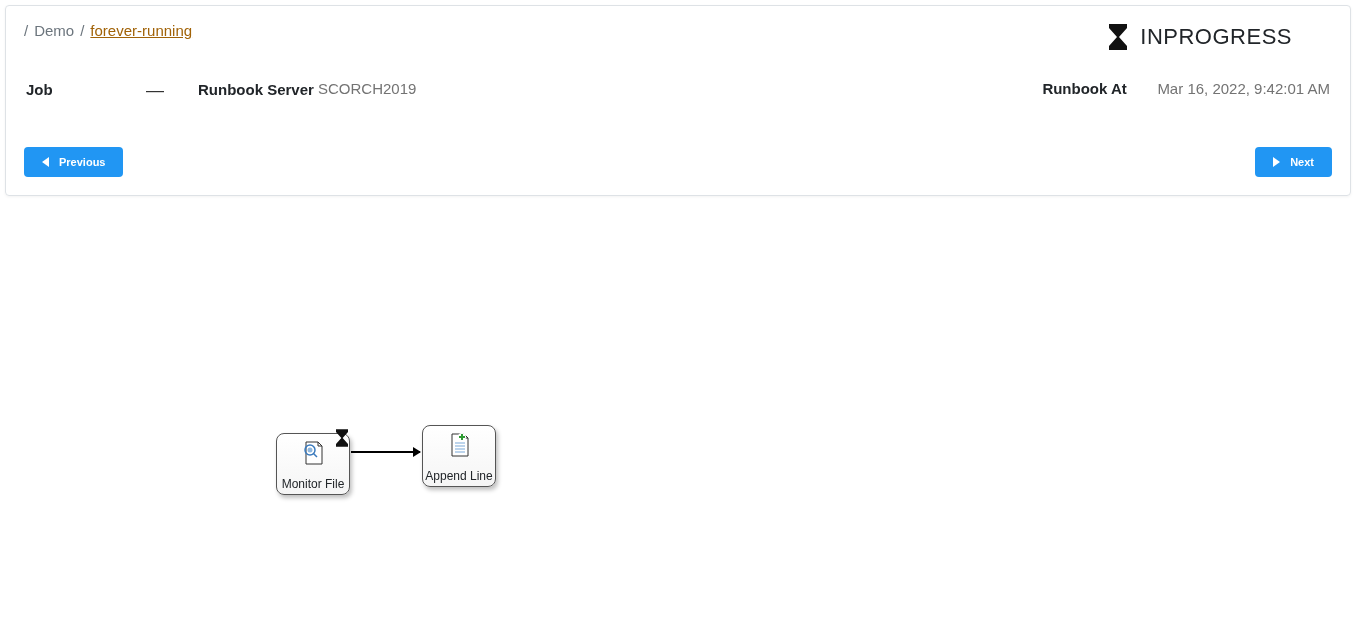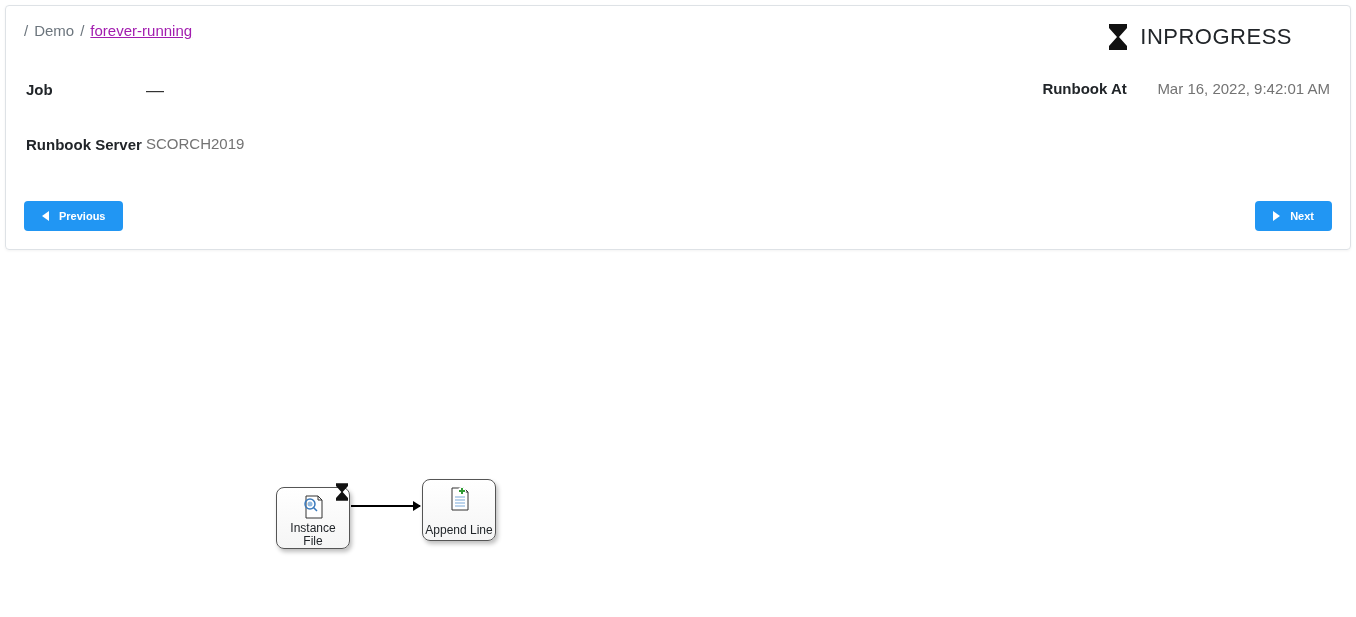--- a/index.html
+++ b/index.html
@@ -39,21 +39,21 @@
       font-size: 15px;
       color: #6c757d;
       display: flex;
       gap: 6px;
       align-items: center;
     }
     .breadcrumb .sep {
       color: #6c757d;
     }
     .breadcrumb .link {
-      color: #a21caf;
+      color: #a16207;
       text-decoration: underline;
       cursor: pointer;
     }
     .status-block {
       display: flex;
       align-items: center;
       gap: 10px;
       padding-right: 40px;
     }
     .status-label {
@@ -66,21 +66,21 @@
       height: 30px;
     }
     .details-grid {
       display: flex;
       justify-content: space-between;
       margin-top: 28px;
       padding: 0 2px;
     }
     .details-left, .details-right {
       display: flex;
-      flex-direction: column;
+      flex-direction: row;
       gap: 34px;
     }
     .details-right {
       gap: 6px;
     }
     .kv-row {
       display: flex;
       align-items: flex-start;
     }
     .kv-label {
@@ -271,21 +271,21 @@
   <div class="wf-node" style="left:276px; top:232px;">
     <div class="node-icon">
       <svg width="30" height="30" viewBox="0 0 30 30">
         <path d="M8 4 L20 4 L24 8 L24 26 L8 26 Z" fill="#fff" stroke="#333" stroke-width="1"></path>
         <path d="M20 4 L20 8 L24 8" fill="none" stroke="#333" stroke-width="1"></path>
         <circle cx="12" cy="12" r="5" fill="none" stroke="#3a7abd" stroke-width="1.5"></circle>
         <circle cx="12" cy="12" r="2.5" fill="#8fb8e0"></circle>
         <line x1="15.5" y1="15.5" x2="19" y2="19" stroke="#3a7abd" stroke-width="1.5"></line>
       </svg>
     </div>
-    <div class="node-label">Instance File</div>
+    <div class="node-label">Monitor File</div>
   </div>
 
   <svg class="wf-hourglass" style="left:333px; top:227px;" viewBox="0 0 24 30">
     <polygon points="3,2 21,2 21,6 13,15 21,24 21,28 3,28 3,24 11,15 3,6" fill="#111"></polygon>
   </svg>
 
   <div class="wf-arrow" style="left:351px; top:250px; width:69px;"></div>
 
   <div class="wf-node" style="left:422px; top:224px;">
     <div class="node-icon">

